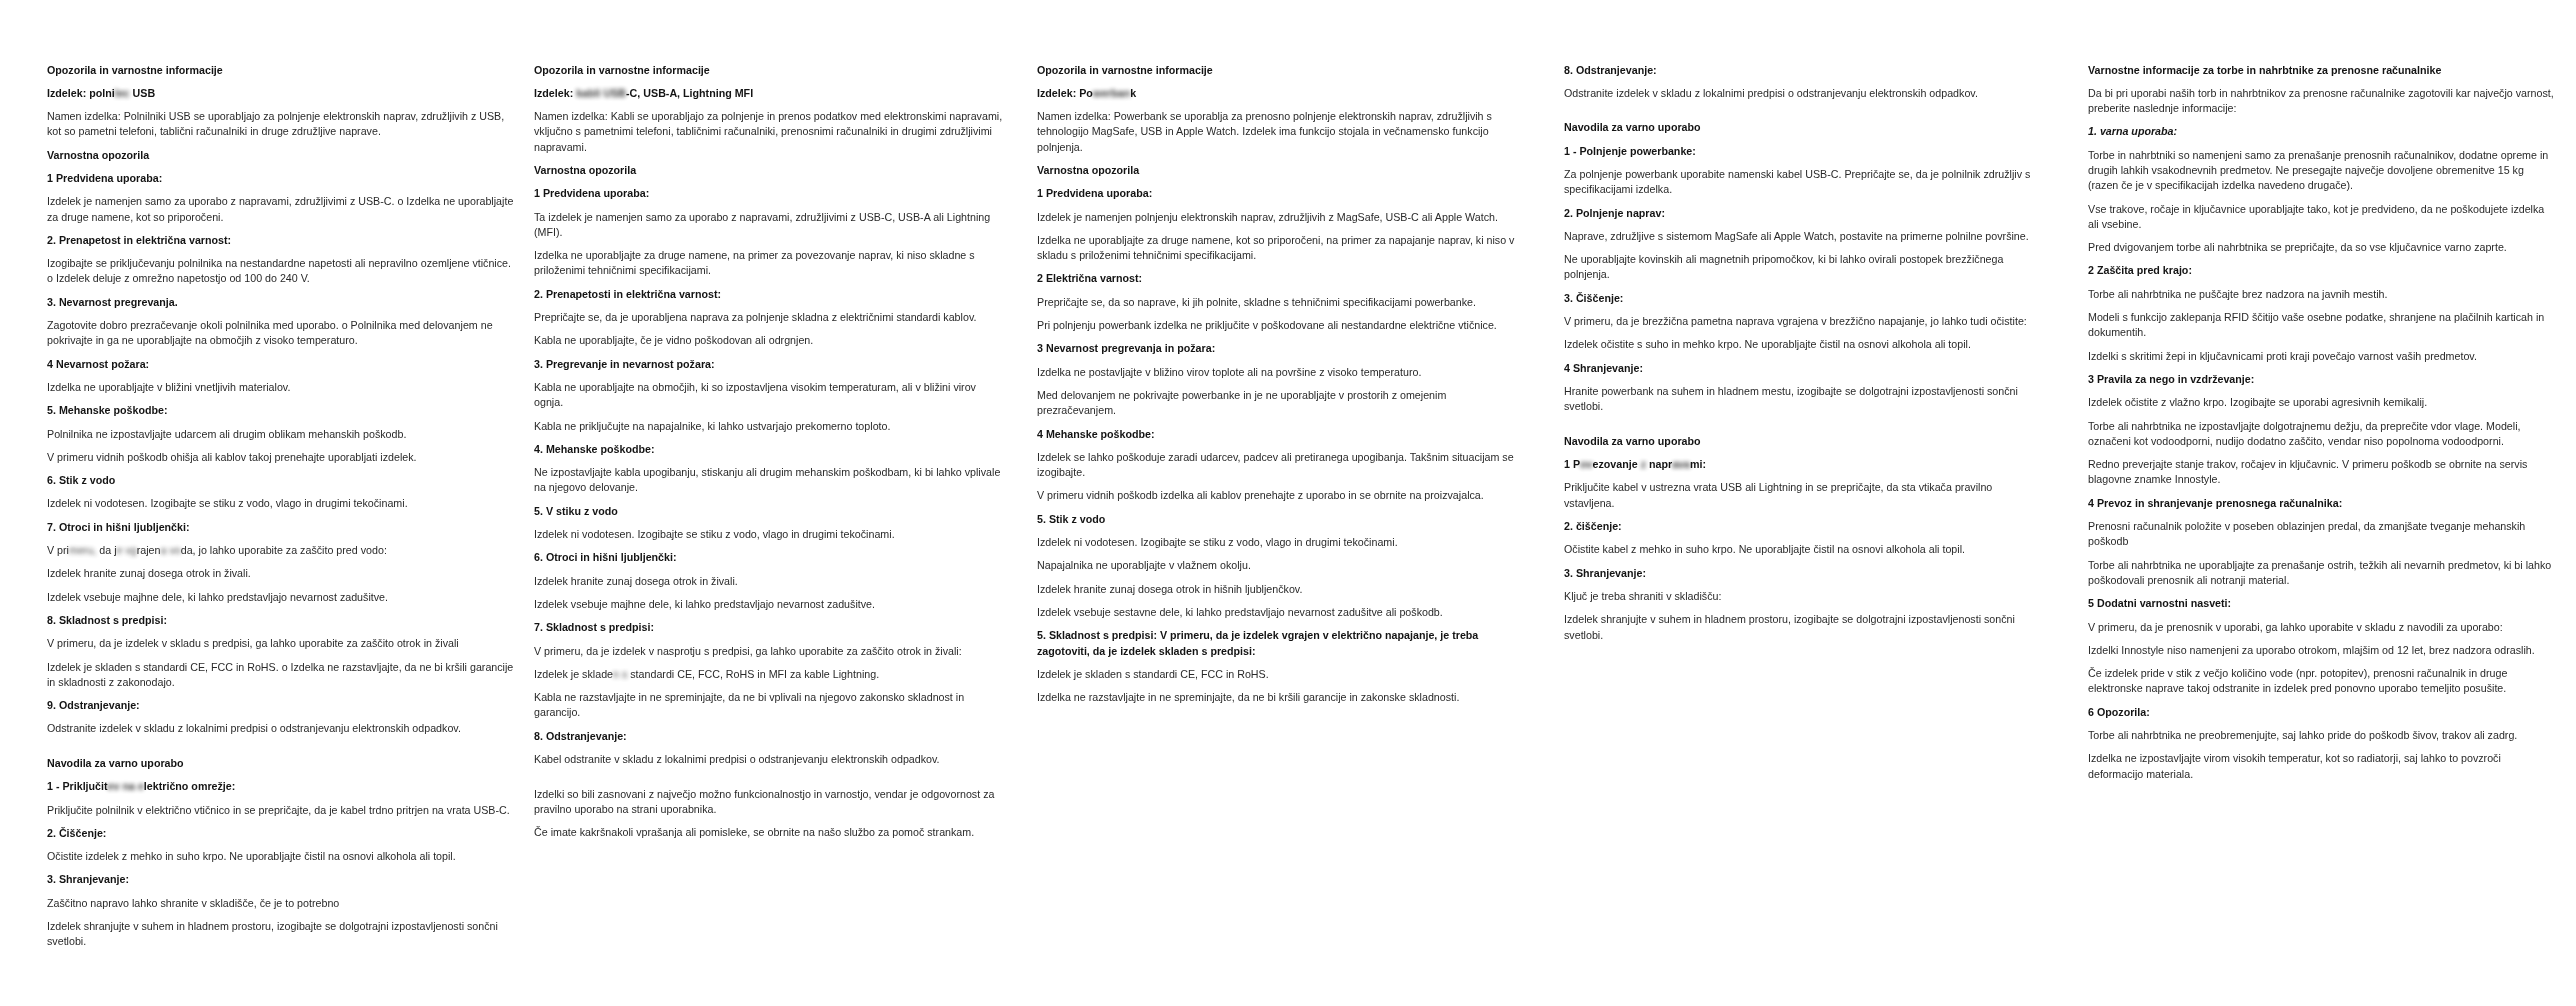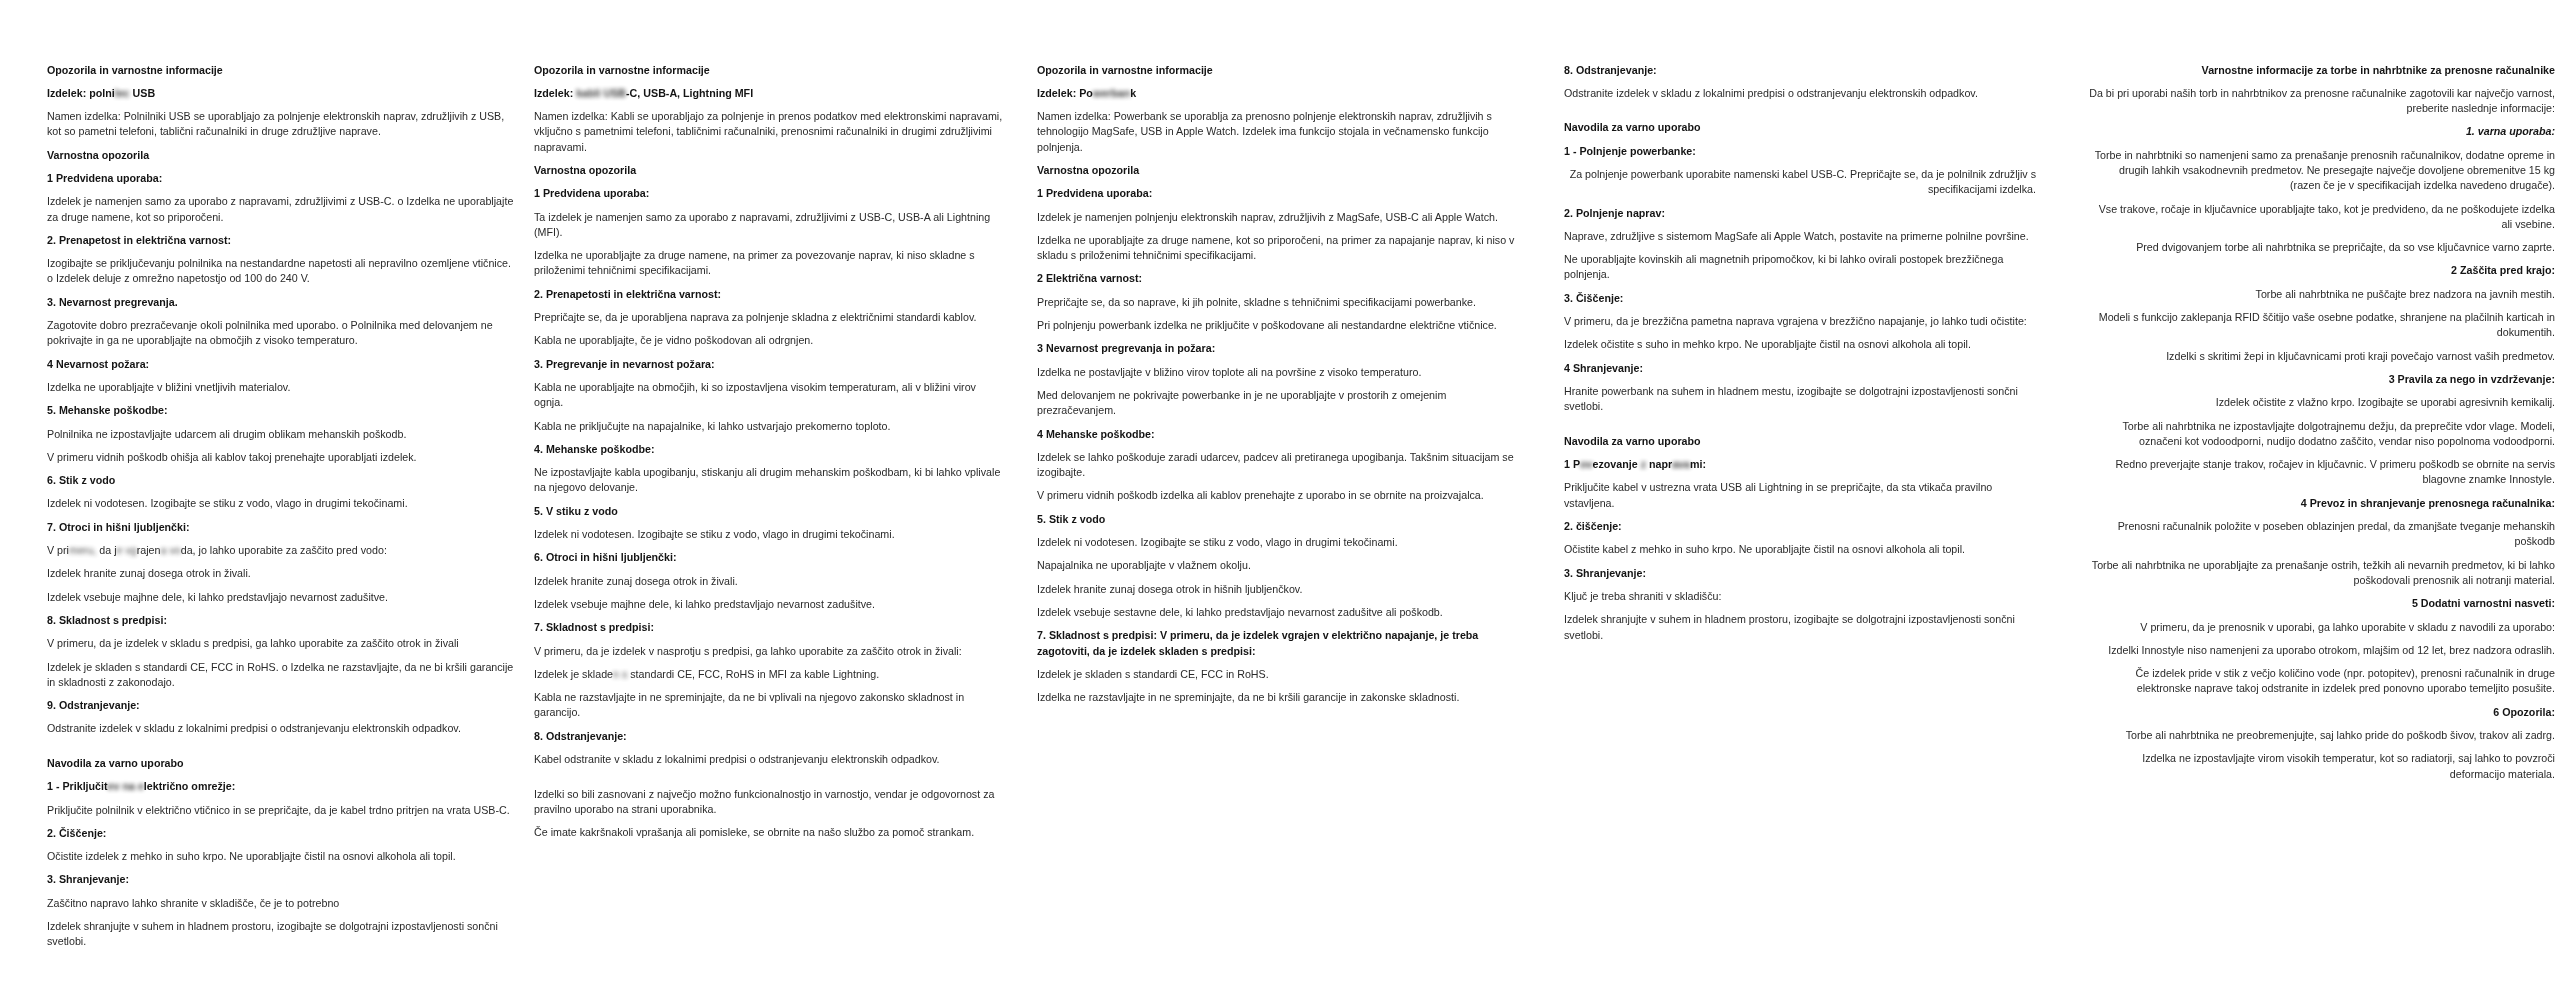--- a/index.html
+++ b/index.html
@@ -122,48 +122,48 @@
       <div class="blk" style="color: rgb(42, 42, 42);"><span>Izdelka ne postavljajte v bližino virov toplote ali na površine z visoko temperaturo.</span></div>
       <div class="blk" style="color: rgb(42, 42, 42);"><span>Med delovanjem ne pokrivajte powerbanke in je ne uporabljajte v prostorih z omejenim prezračevanjem.</span></div>
       <div class="blk h" style="color: rgb(20, 20, 20);"><span>4 Mehanske poškodbe:</span></div>
       <div class="blk" style="color: rgb(42, 42, 42);"><span>Izdelek se lahko poškoduje zaradi udarcev, padcev ali pretiranega upogibanja. Takšnim situacijam se izogibajte.</span></div>
       <div class="blk" style="color: rgb(42, 42, 42);"><span>V primeru vidnih poškodb izdelka ali kablov prenehajte z uporabo in se obrnite na proizvajalca.</span></div>
       <div class="blk h" style="color: rgb(20, 20, 20);"><span>5. Stik z vodo</span></div>
       <div class="blk" style="color: rgb(42, 42, 42);"><span>Izdelek ni vodotesen. Izogibajte se stiku z vodo, vlago in drugimi tekočinami.</span></div>
       <div class="blk" style="color: rgb(42, 42, 42);"><span>Napajalnika ne uporabljajte v vlažnem okolju.</span></div>
       <div class="blk" style="color: rgb(42, 42, 42);"><span>Izdelek hranite zunaj dosega otrok in hišnih ljubljenčkov.</span></div>
       <div class="blk" style="color: rgb(42, 42, 42);"><span>Izdelek vsebuje sestavne dele, ki lahko predstavljajo nevarnost zadušitve ali poškodb.</span></div>
-      <div class="blk h" style="color: rgb(20, 20, 20);"><span>7. Skladnost s predpisi: V primeru, da je izdelek vgrajen v električno napajanje, je treba zagotoviti, da je izdelek skladen s predpisi:</span></div>
+      <div class="blk h" style="color: rgb(20, 20, 20);"><span>5. Skladnost s predpisi: V primeru, da je izdelek vgrajen v električno napajanje, je treba zagotoviti, da je izdelek skladen s predpisi:</span></div>
       <div class="blk" style="color: rgb(42, 42, 42);"><span>Izdelek je skladen s standardi CE, FCC in RoHS.</span></div>
       <div class="blk" style="color: rgb(42, 42, 42);"><span>Izdelka ne razstavljajte in ne spreminjajte, da ne bi kršili garancije in zakonske skladnosti.</span></div>
     </div>
     <div class="col" style="left: 1564px; width: 472px;">
       <div class="blk h" style="color: rgb(20, 20, 20);"><span>8. Odstranjevanje:</span></div>
       <div class="blk" style="color: rgb(42, 42, 42);"><span>Odstranite izdelek v skladu z lokalnimi predpisi o odstranjevanju elektronskih odpadkov.</span></div>
       <div class="blk h gap" style="color: rgb(20, 20, 20);"><span>Navodila za varno uporabo</span></div>
       <div class="blk h" style="color: rgb(20, 20, 20);"><span>1 - Polnjenje powerbanke:</span></div>
-      <div class="blk" style="color: rgb(42, 42, 42); text-align: right;"><span>Za polnjenje powerbank uporabite namenski kabel USB-C. Prepričajte se, da je polnilnik združljiv s specifikacijami izdelka.</span></div>
+      <div class="blk" style="color: rgb(42, 42, 42);"><span>Za polnjenje powerbank uporabite namenski kabel USB-C. Prepričajte se, da je polnilnik združljiv s specifikacijami izdelka.</span></div>
       <div class="blk h" style="color: rgb(20, 20, 20);"><span>2. Polnjenje naprav:</span></div>
       <div class="blk" style="color: rgb(42, 42, 42);"><span>Naprave, združljive s sistemom MagSafe ali Apple Watch, postavite na primerne polnilne površine.</span></div>
       <div class="blk" style="color: rgb(42, 42, 42);"><span>Ne uporabljajte kovinskih ali magnetnih pripomočkov, ki bi lahko ovirali postopek brezžičnega polnjenja.</span></div>
       <div class="blk h" style="color: rgb(20, 20, 20);"><span>3. Čiščenje:</span></div>
       <div class="blk" style="color: rgb(42, 42, 42);"><span>V primeru, da je brezžična pametna naprava vgrajena v brezžično napajanje, jo lahko tudi očistite:</span></div>
       <div class="blk" style="color: rgb(42, 42, 42);"><span>Izdelek očistite s suho in mehko krpo. Ne uporabljajte čistil na osnovi alkohola ali topil.</span></div>
       <div class="blk h" style="color: rgb(20, 20, 20);"><span>4 Shranjevanje:</span></div>
       <div class="blk" style="color: rgb(42, 42, 42);"><span>Hranite powerbank na suhem in hladnem mestu, izogibajte se dolgotrajni izpostavljenosti sončni svetlobi.</span></div>
       <div class="blk h gap" style="color: rgb(20, 20, 20);"><span>Navodila za varno uporabo</span></div>
       <div class="blk h" style="color: rgb(20, 20, 20);"><span>1 P</span><span class="blur">ov</span><span>ezovanje </span><span class="blur">z</span><span> napr</span><span class="blur">ava</span><span>mi:</span></div>
       <div class="blk" style="color: rgb(42, 42, 42);"><span>Priključite kabel v ustrezna vrata USB ali Lightning in se prepričajte, da sta vtikača pravilno vstavljena.</span></div>
       <div class="blk h" style="color: rgb(20, 20, 20);"><span>2. čiščenje:</span></div>
       <div class="blk" style="color: rgb(42, 42, 42);"><span>Očistite kabel z mehko in suho krpo. Ne uporabljajte čistil na osnovi alkohola ali topil.</span></div>
       <div class="blk h" style="color: rgb(20, 20, 20);"><span>3. Shranjevanje:</span></div>
       <div class="blk" style="color: rgb(42, 42, 42);"><span>Ključ je treba shraniti v skladišču:</span></div>
       <div class="blk" style="color: rgb(42, 42, 42);"><span>Izdelek shranjujte v suhem in hladnem prostoru, izogibajte se dolgotrajni izpostavljenosti sončni svetlobi.</span></div>
     </div>
-    <div class="col" style="left: 2088px; width: 467px; text-align: right;">
+    <div class="col" style="left: 2088px; width: 467px;">
       <div class="blk h" style="color: rgb(20, 20, 20);"><span>Varnostne informacije za torbe in nahrbtnike za prenosne računalnike</span></div>
       <div class="blk" style="color: rgb(42, 42, 42);"><span>Da bi pri uporabi naših torb in nahrbtnikov za prenosne računalnike zagotovili kar največjo varnost, preberite naslednje informacije:</span></div>
       <div class="blk h" style="color: rgb(20, 20, 20); font-style: italic;"><span>1. varna uporaba:</span></div>
       <div class="blk" style="color: rgb(42, 42, 42);"><span>Torbe in nahrbtniki so namenjeni samo za prenašanje prenosnih računalnikov, dodatne opreme in drugih lahkih vsakodnevnih predmetov. Ne presegajte največje dovoljene obremenitve 15 kg (razen če je v specifikacijah izdelka navedeno drugače).</span></div>
       <div class="blk" style="color: rgb(42, 42, 42);"><span>Vse trakove, ročaje in ključavnice uporabljajte tako, kot je predvideno, da ne poškodujete izdelka ali vsebine.</span></div>
       <div class="blk" style="color: rgb(42, 42, 42);"><span>Pred dvigovanjem torbe ali nahrbtnika se prepričajte, da so vse ključavnice varno zaprte.</span></div>
       <div class="blk h" style="color: rgb(20, 20, 20);"><span>2 Zaščita pred krajo:</span></div>
       <div class="blk" style="color: rgb(42, 42, 42);"><span>Torbe ali nahrbtnika ne puščajte brez nadzora na javnih mestih.</span></div>
       <div class="blk" style="color: rgb(42, 42, 42);"><span>Modeli s funkcijo zaklepanja RFID ščitijo vaše osebne podatke, shranjene na plačilnih karticah in dokumentih.</span></div>
       <div class="blk" style="color: rgb(42, 42, 42);"><span>Izdelki s skritimi žepi in ključavnicami proti kraji povečajo varnost vaših predmetov.</span></div>

